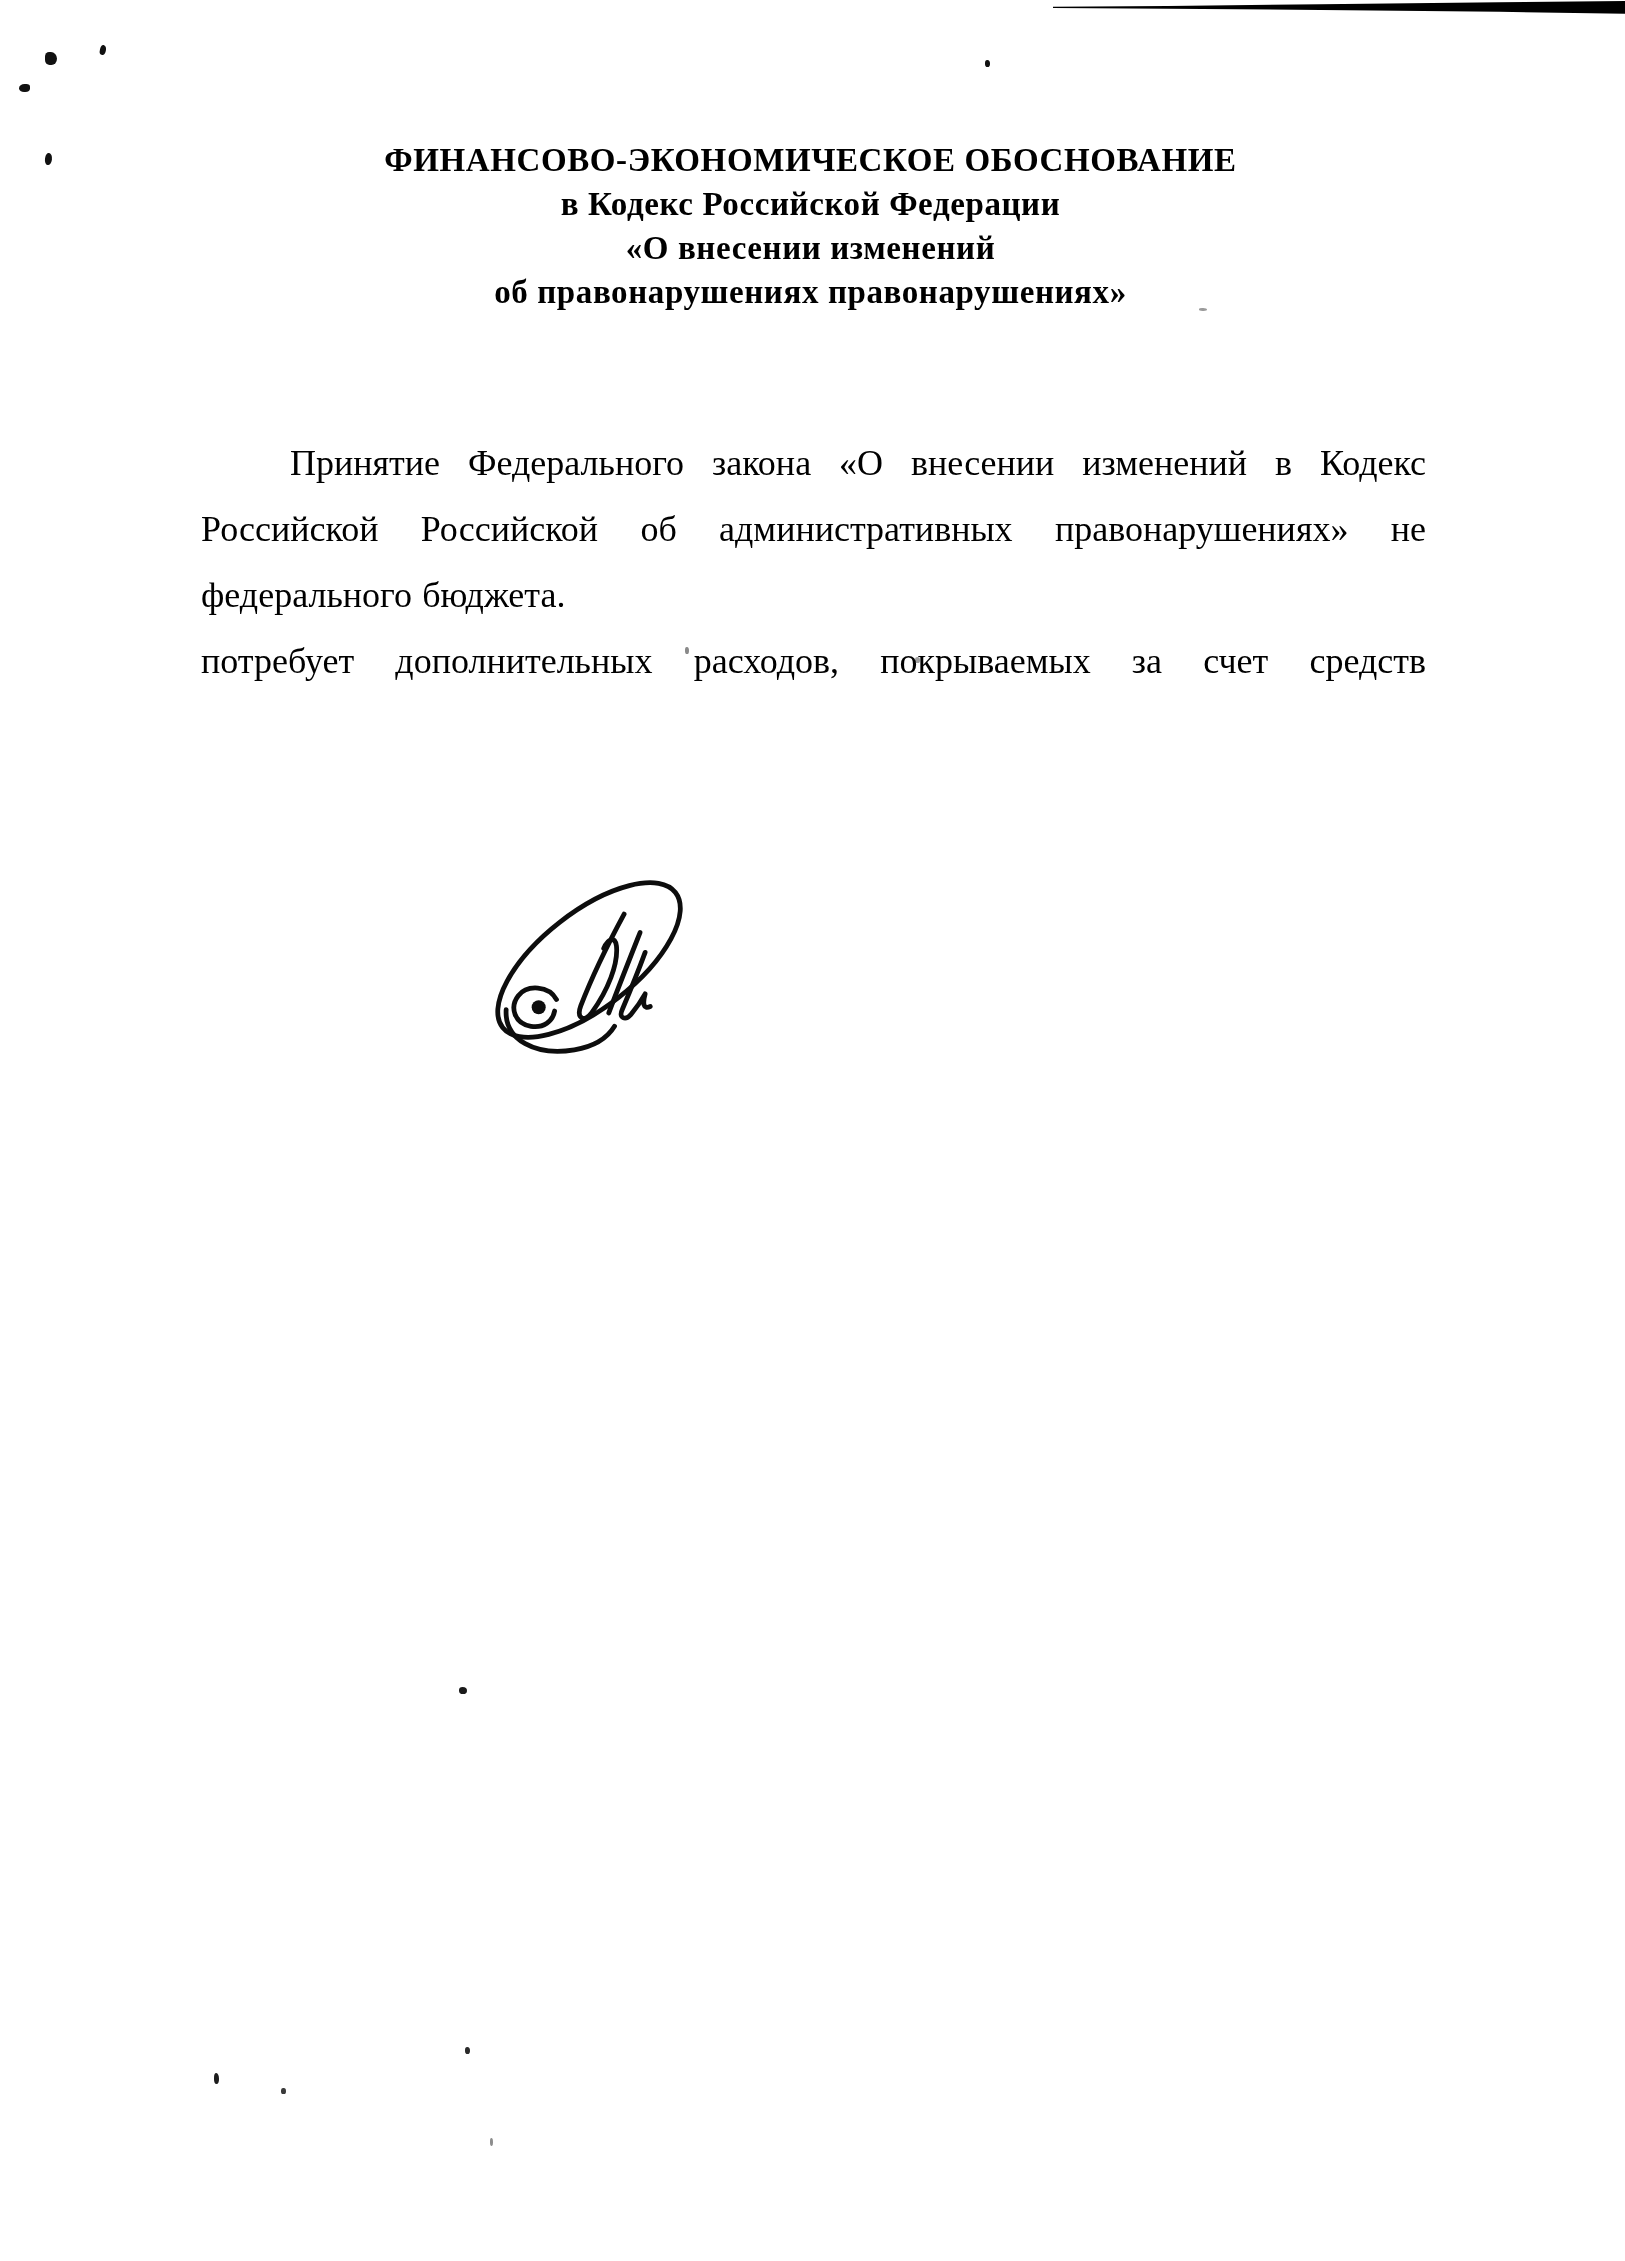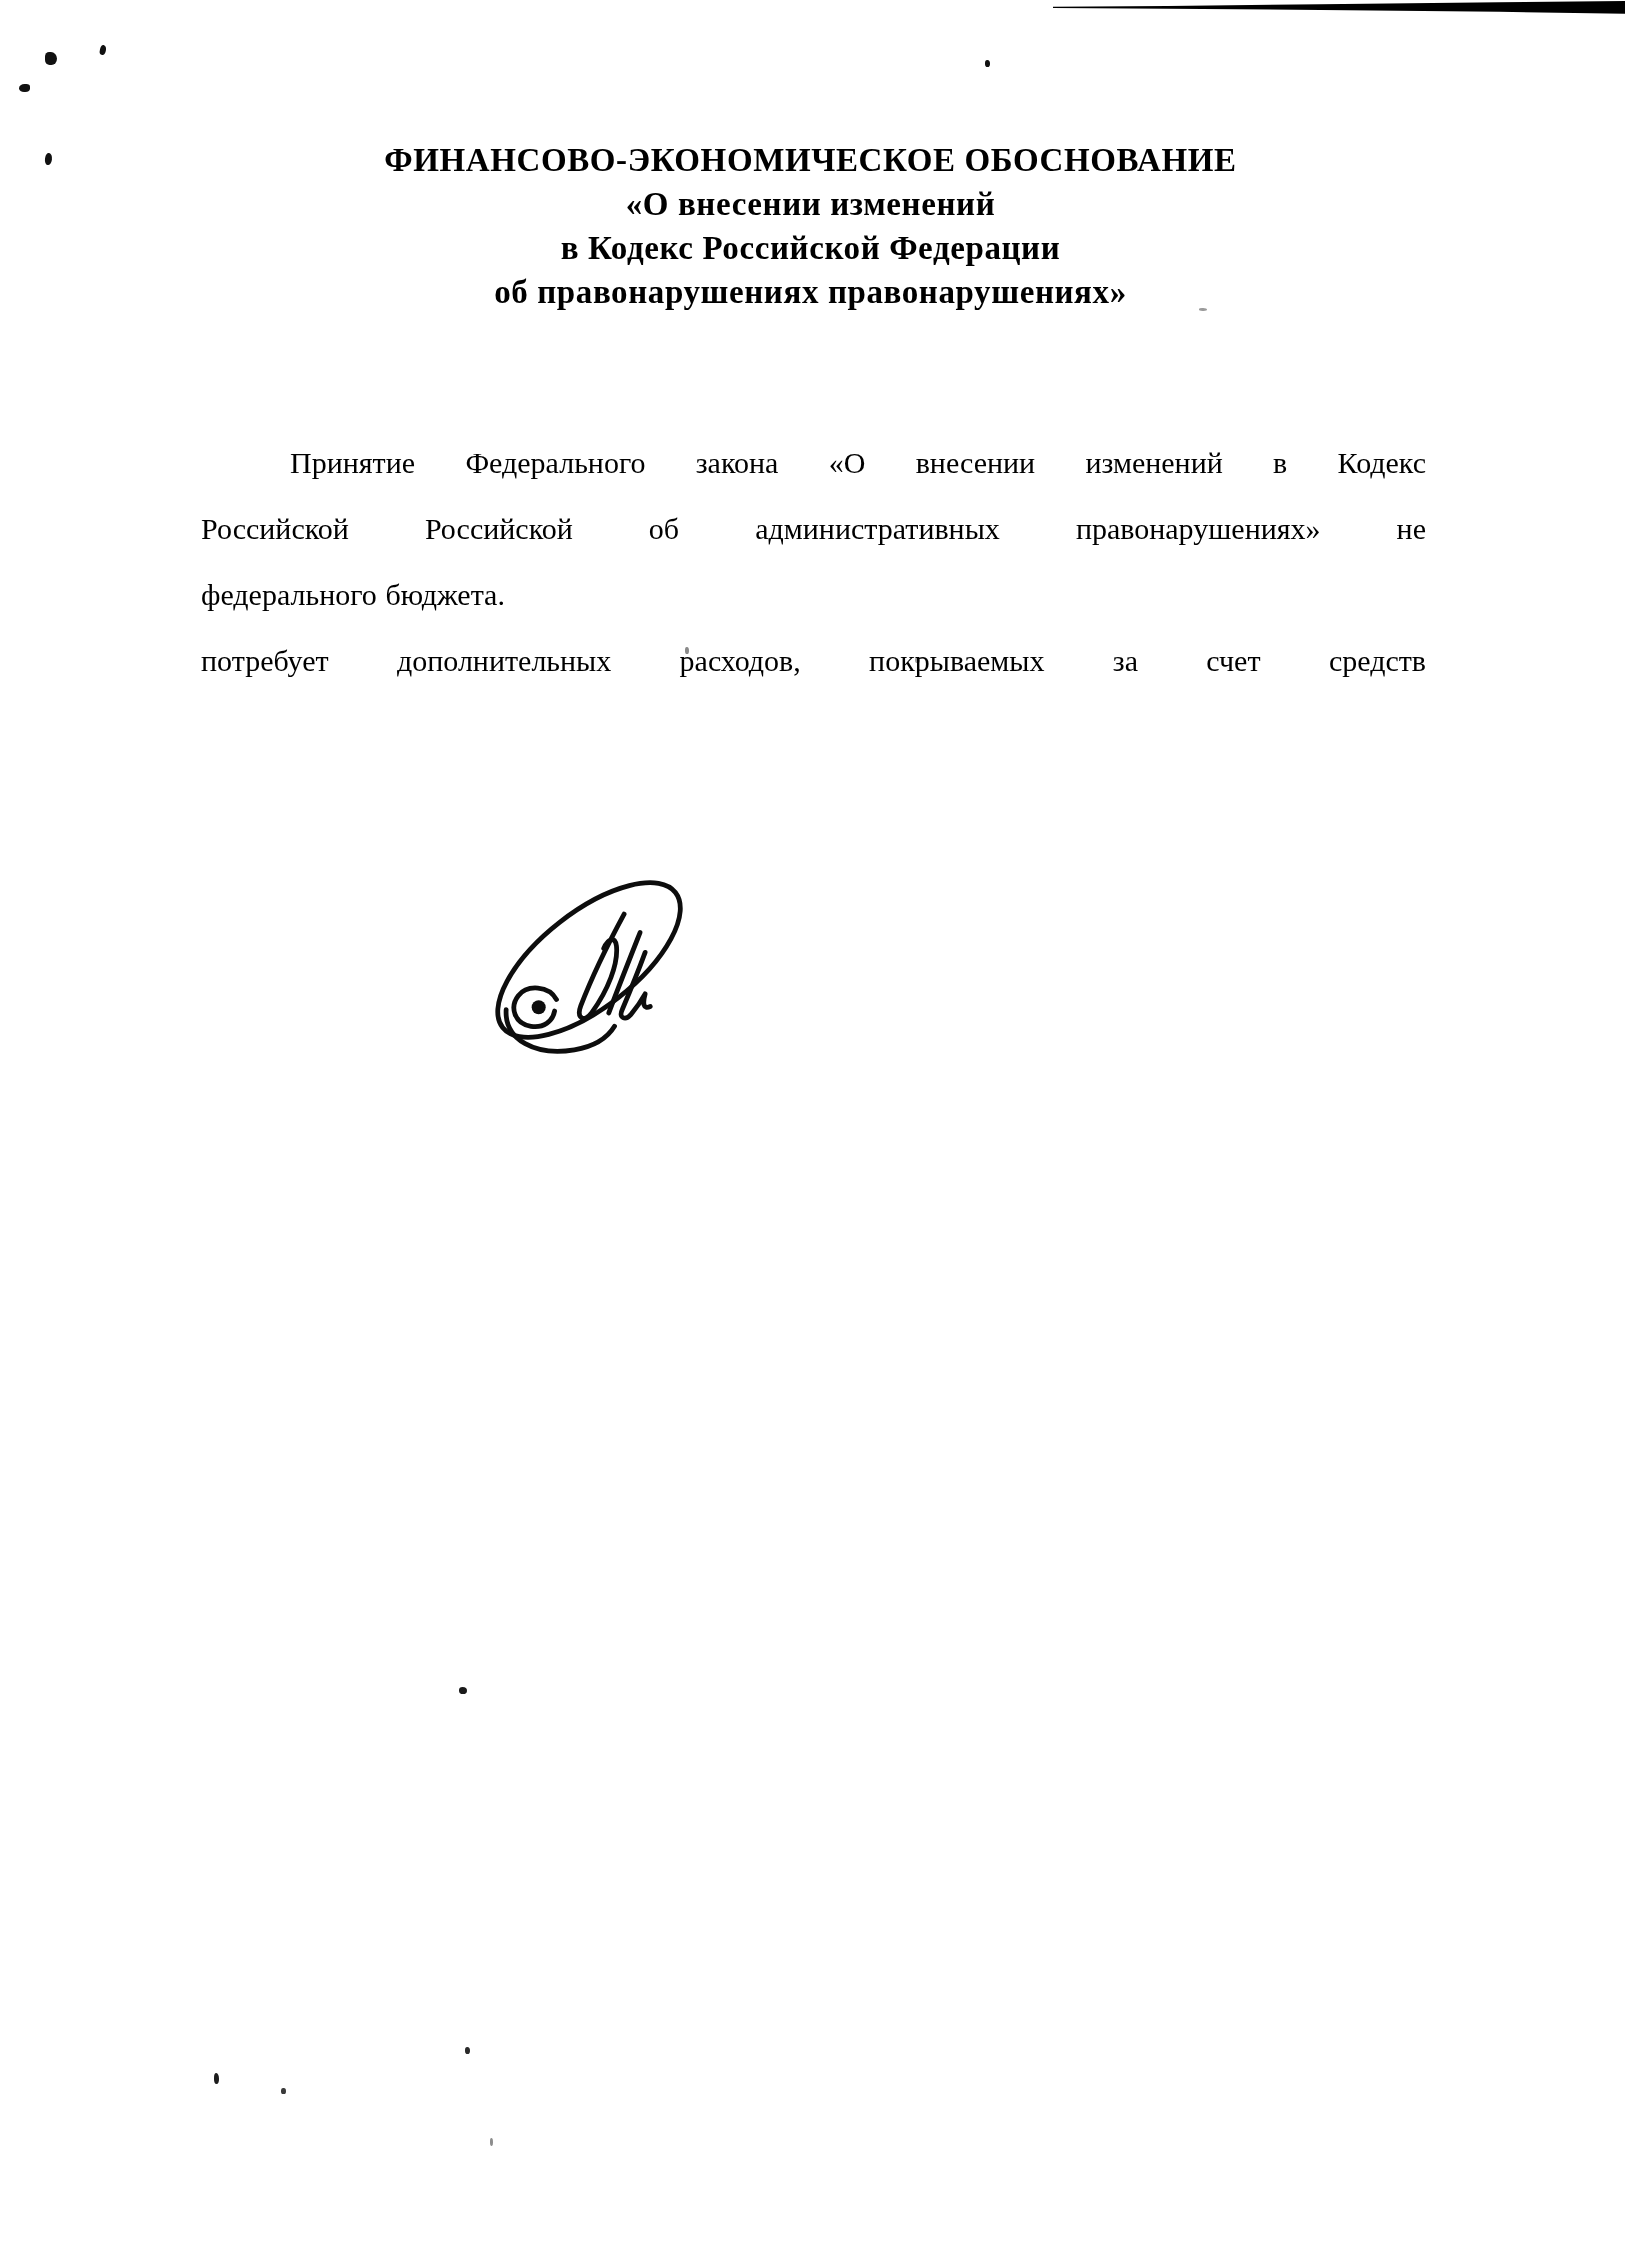--- a/index.html
+++ b/index.html
@@ -29,21 +29,21 @@
     font-size: 33px;
     line-height: 44px;
     letter-spacing: 0.6px;
   }
   .title-line { white-space: nowrap; padding-left: 9px; }
   .body-text {
     position: absolute;
     left: 201px;
     top: 430px;
     width: 1225px;
-    font-size: 30px;
+    font-size: 36px;
     line-height: 66px;
     word-spacing: 1.3px;
   }
   .pline {
     text-align: justify;
     text-align-last: justify;
   }
   .pline.first { text-indent: 89px; }
   .pline.last { text-align-last: left; }
   .signature {
@@ -90,22 +90,22 @@
   <div class="speck s7"></div>
   <div class="speck s8"></div>
   <div class="speck s9"></div>
   <div class="speck s10"></div>
   <div class="speck s11"></div>
   <div class="speck s12"></div>
   <div class="speck s13"></div>
 
   <div class="title-block">
     <div class="title-line">ФИНАНСОВО-ЭКОНОМИЧЕСКОЕ ОБОСНОВАНИЕ</div>
+    <div class="title-line">в Кодекс Российской Федерации</div>
     <div class="title-line">«О внесении изменений</div>
-    <div class="title-line">в Кодекс Российской Федерации</div>
     <div class="title-line">об правонарушениях правонарушениях»</div>
   </div>
 
   <div class="body-text">
     <div class="pline first">Принятие Федерального закона «О внесении изменений в Кодекс</div>
     <div class="pline">Российской Российской об административных правонарушениях» не</div>
     <div class="pline last">федерального бюджета.</div>
     <div class="pline">потребует дополнительных расходов, покрываемых за счет средств</div>
   </div>
 

